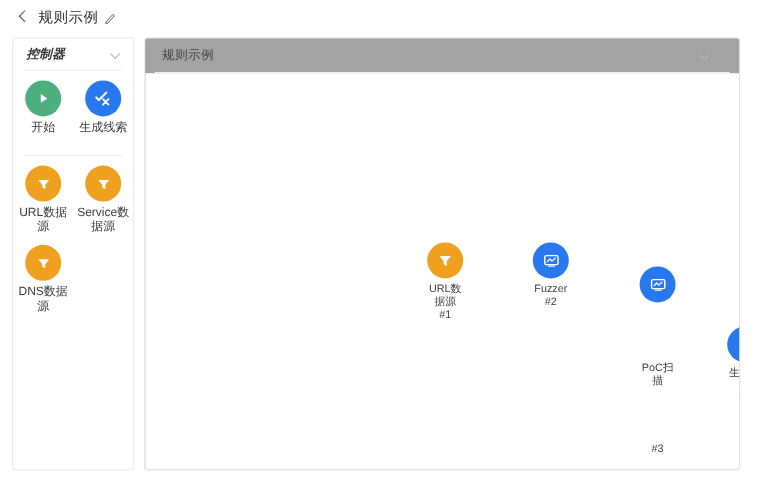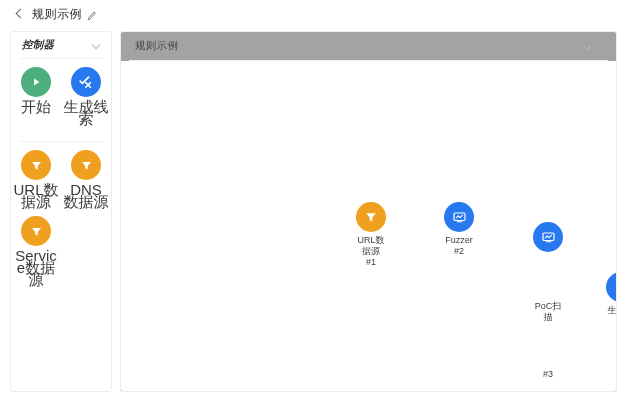--- a/index.html
+++ b/index.html
@@ -131,21 +131,21 @@
   .tile-icon {
     width: 30px;
     height: 30px;
     border-radius: 50%;
     display: flex;
     align-items: center;
     justify-content: center;
     margin-bottom: 4px;
   }
   .tile-label {
-    font-size: 15px;
+    font-size: 10px;
     line-height: 12px;
     color: #3a3a3a;
     text-align: center;
     width: 46px;
     word-break: break-all;
   }
 
   
   .canvas-card {
     position: absolute;
@@ -276,30 +276,30 @@
         </span>
         <span class="tile-label">URL数据源</span>
       </div>
 
       <div class="tile">
         <span class="tile-icon" style="background:#EFA01E;">
           <svg width="15" height="15" viewBox="0 0 15 15">
               <path d="M3 4 H12 L8.8 8 V11.6 L6.2 10.2 V8 Z" fill="#ffffff"></path>
             </svg>
         </span>
-        <span class="tile-label">DNS数据源</span>
+        <span class="tile-label">Service数据源</span>
       </div>
 
       <div class="tile">
         <span class="tile-icon" style="background:#EFA01E;">
           <svg width="15" height="15" viewBox="0 0 15 15">
               <path d="M3 4 H12 L8.8 8 V11.6 L6.2 10.2 V8 Z" fill="#ffffff"></path>
             </svg>
         </span>
-        <span class="tile-label">Service数据源</span>
+        <span class="tile-label">DNS数据源</span>
       </div>
 
     </div>
   </div>
 
 </div>
 
 <div class="canvas-card">
   <div class="canvas-bar">
     <span class="canvas-bar-title">规则示例</span>

